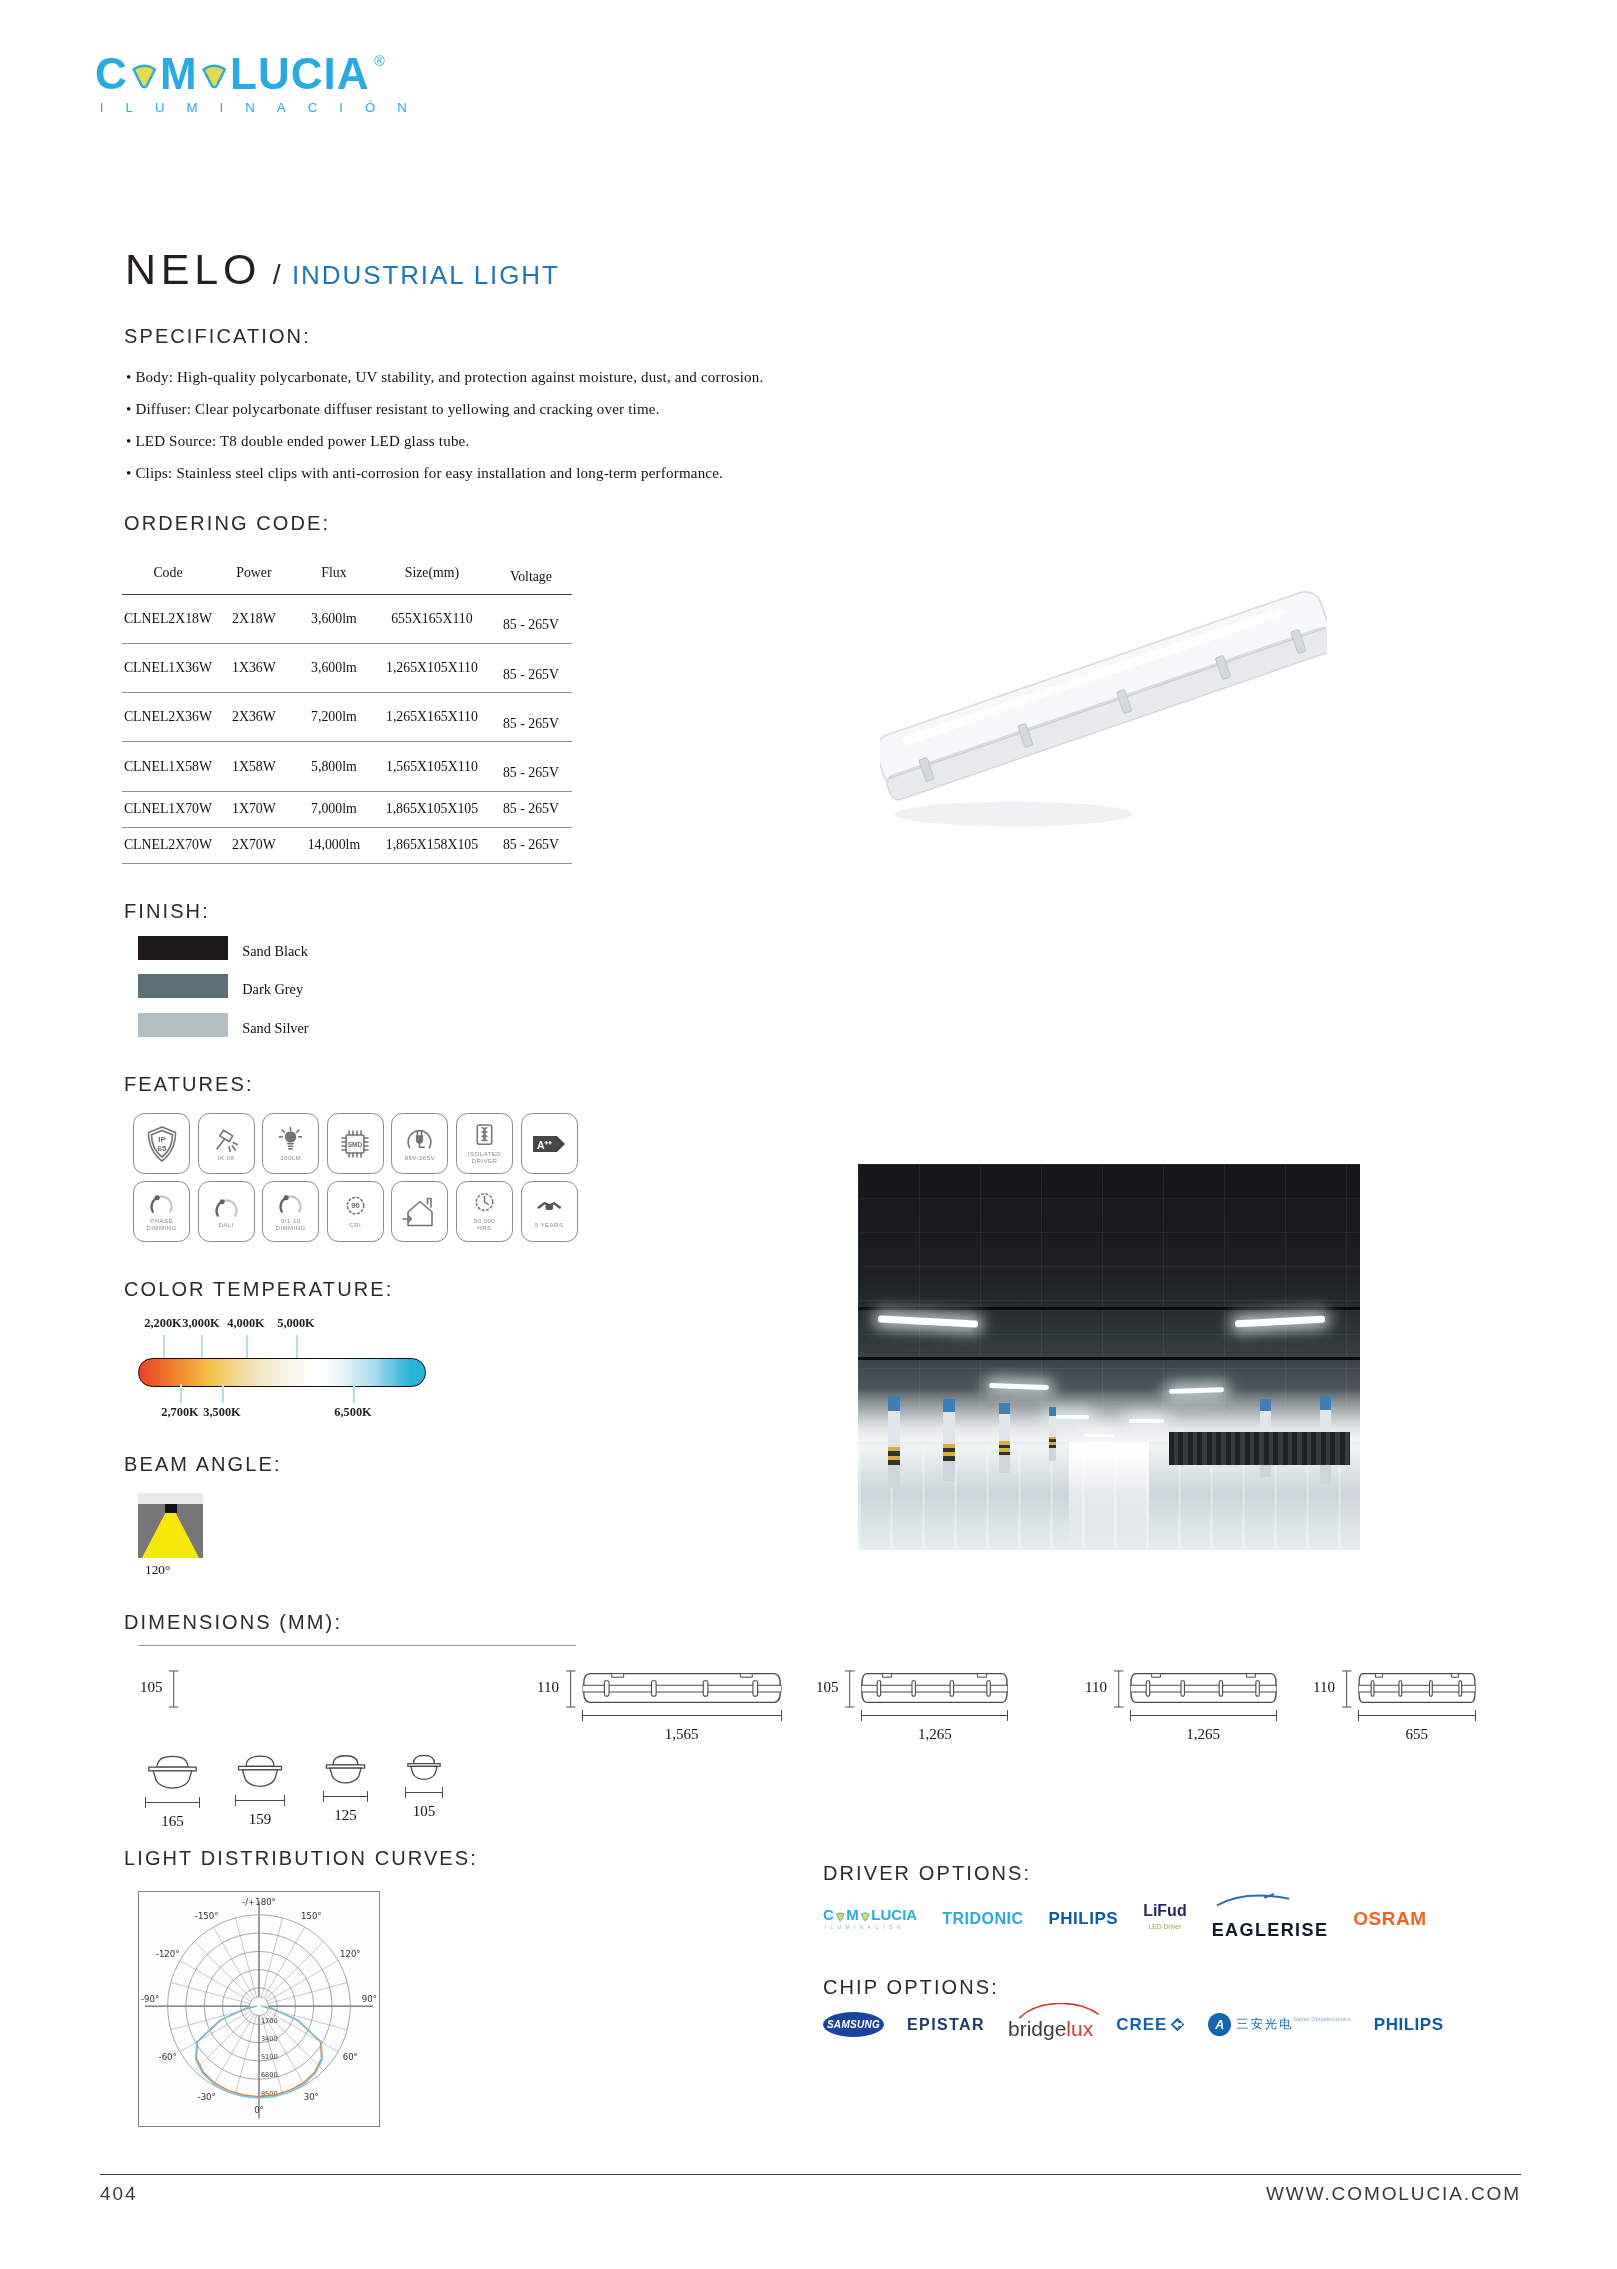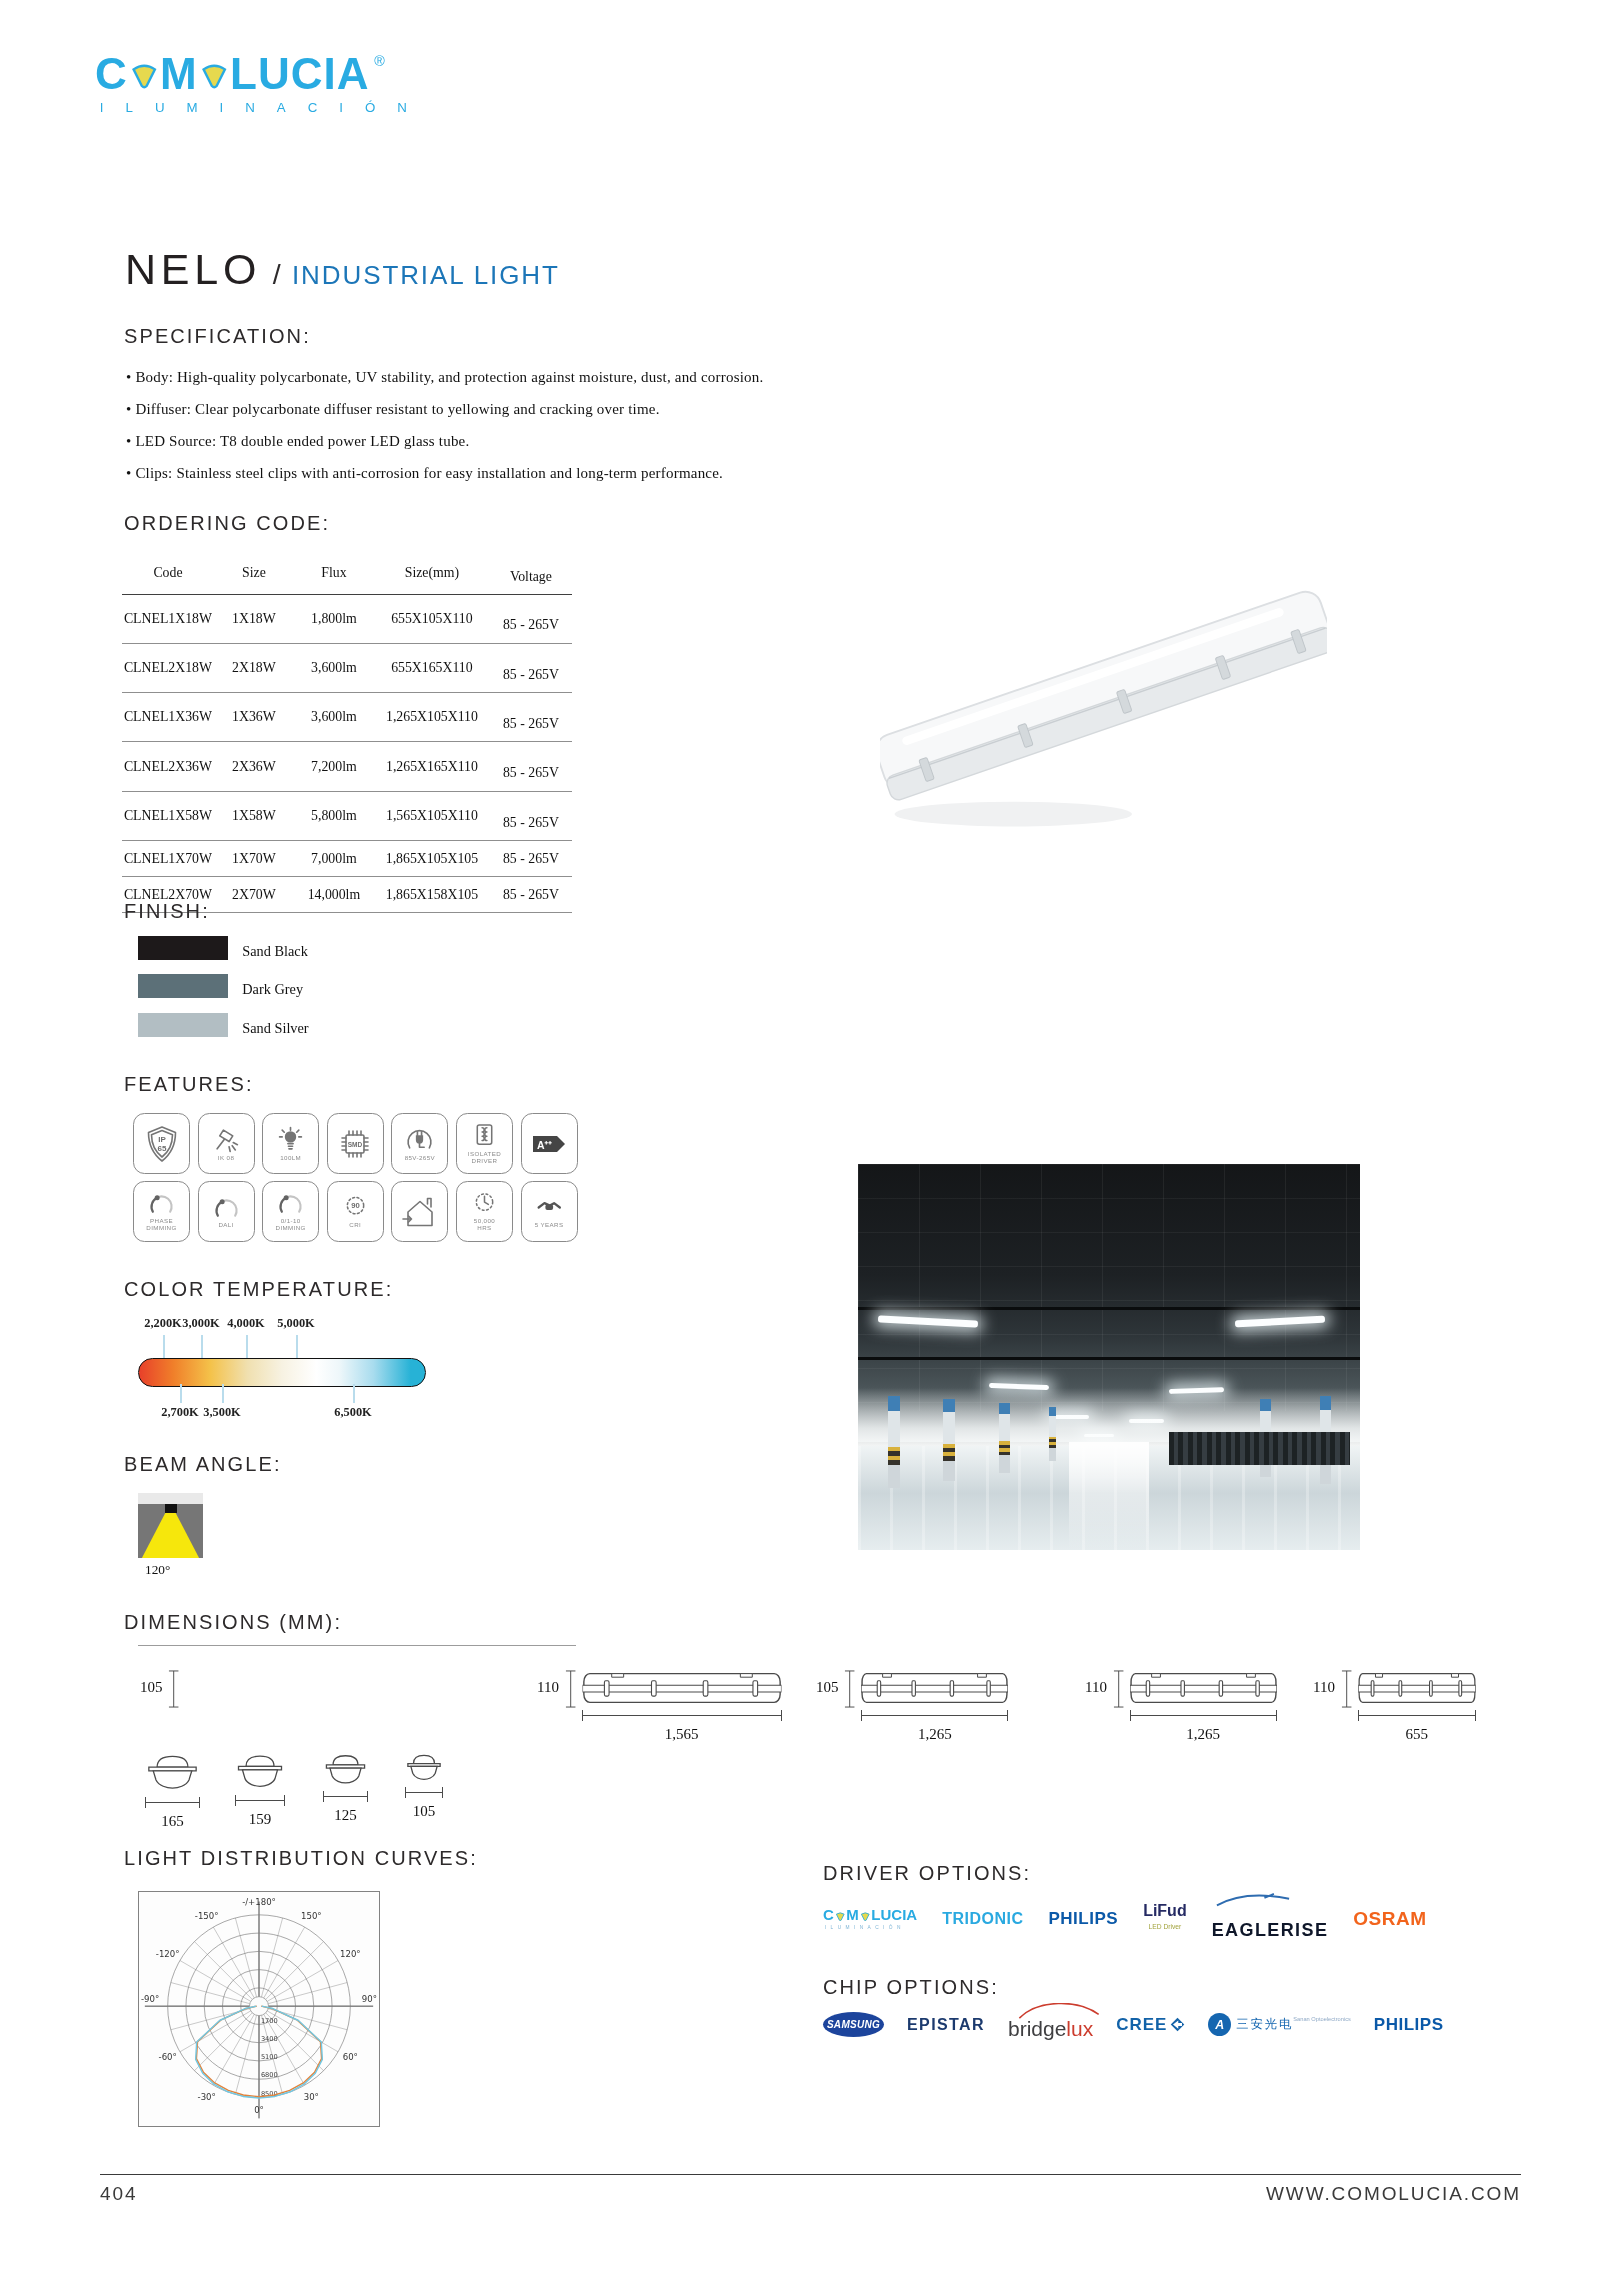--- a/index.html
+++ b/index.html
@@ -170,34 +170,27 @@
       <colgroup>
           <col style="width:91px">
           <col style="width:80px">
           <col style="width:80px">
           <col style="width:116px">
           <col style="width:82px">
         </colgroup>
       <thead>
         <tr>
           <th>Code</th>
-          <th>Size</th>
+          <th>Power</th>
           <th>Flux</th>
           <th>Size(mm)</th>
           <th style="padding-top:19px">Voltage</th>
         </tr>
       </thead>
       <tbody>
-        <tr>
-            <td>CLNEL1X18W</td>
-            <td>1X18W</td>
-            <td>1,800lm</td>
-            <td>655X105X110</td>
-            <td class="vlow">85 - 265V</td>
-          </tr>
         <tr>
             <td>CLNEL2X18W</td>
             <td>2X18W</td>
             <td>3,600lm</td>
             <td>655X165X110</td>
             <td class="vlow">85 - 265V</td>
           </tr>
         <tr>
             <td>CLNEL1X36W</td>
             <td>1X36W</td>

